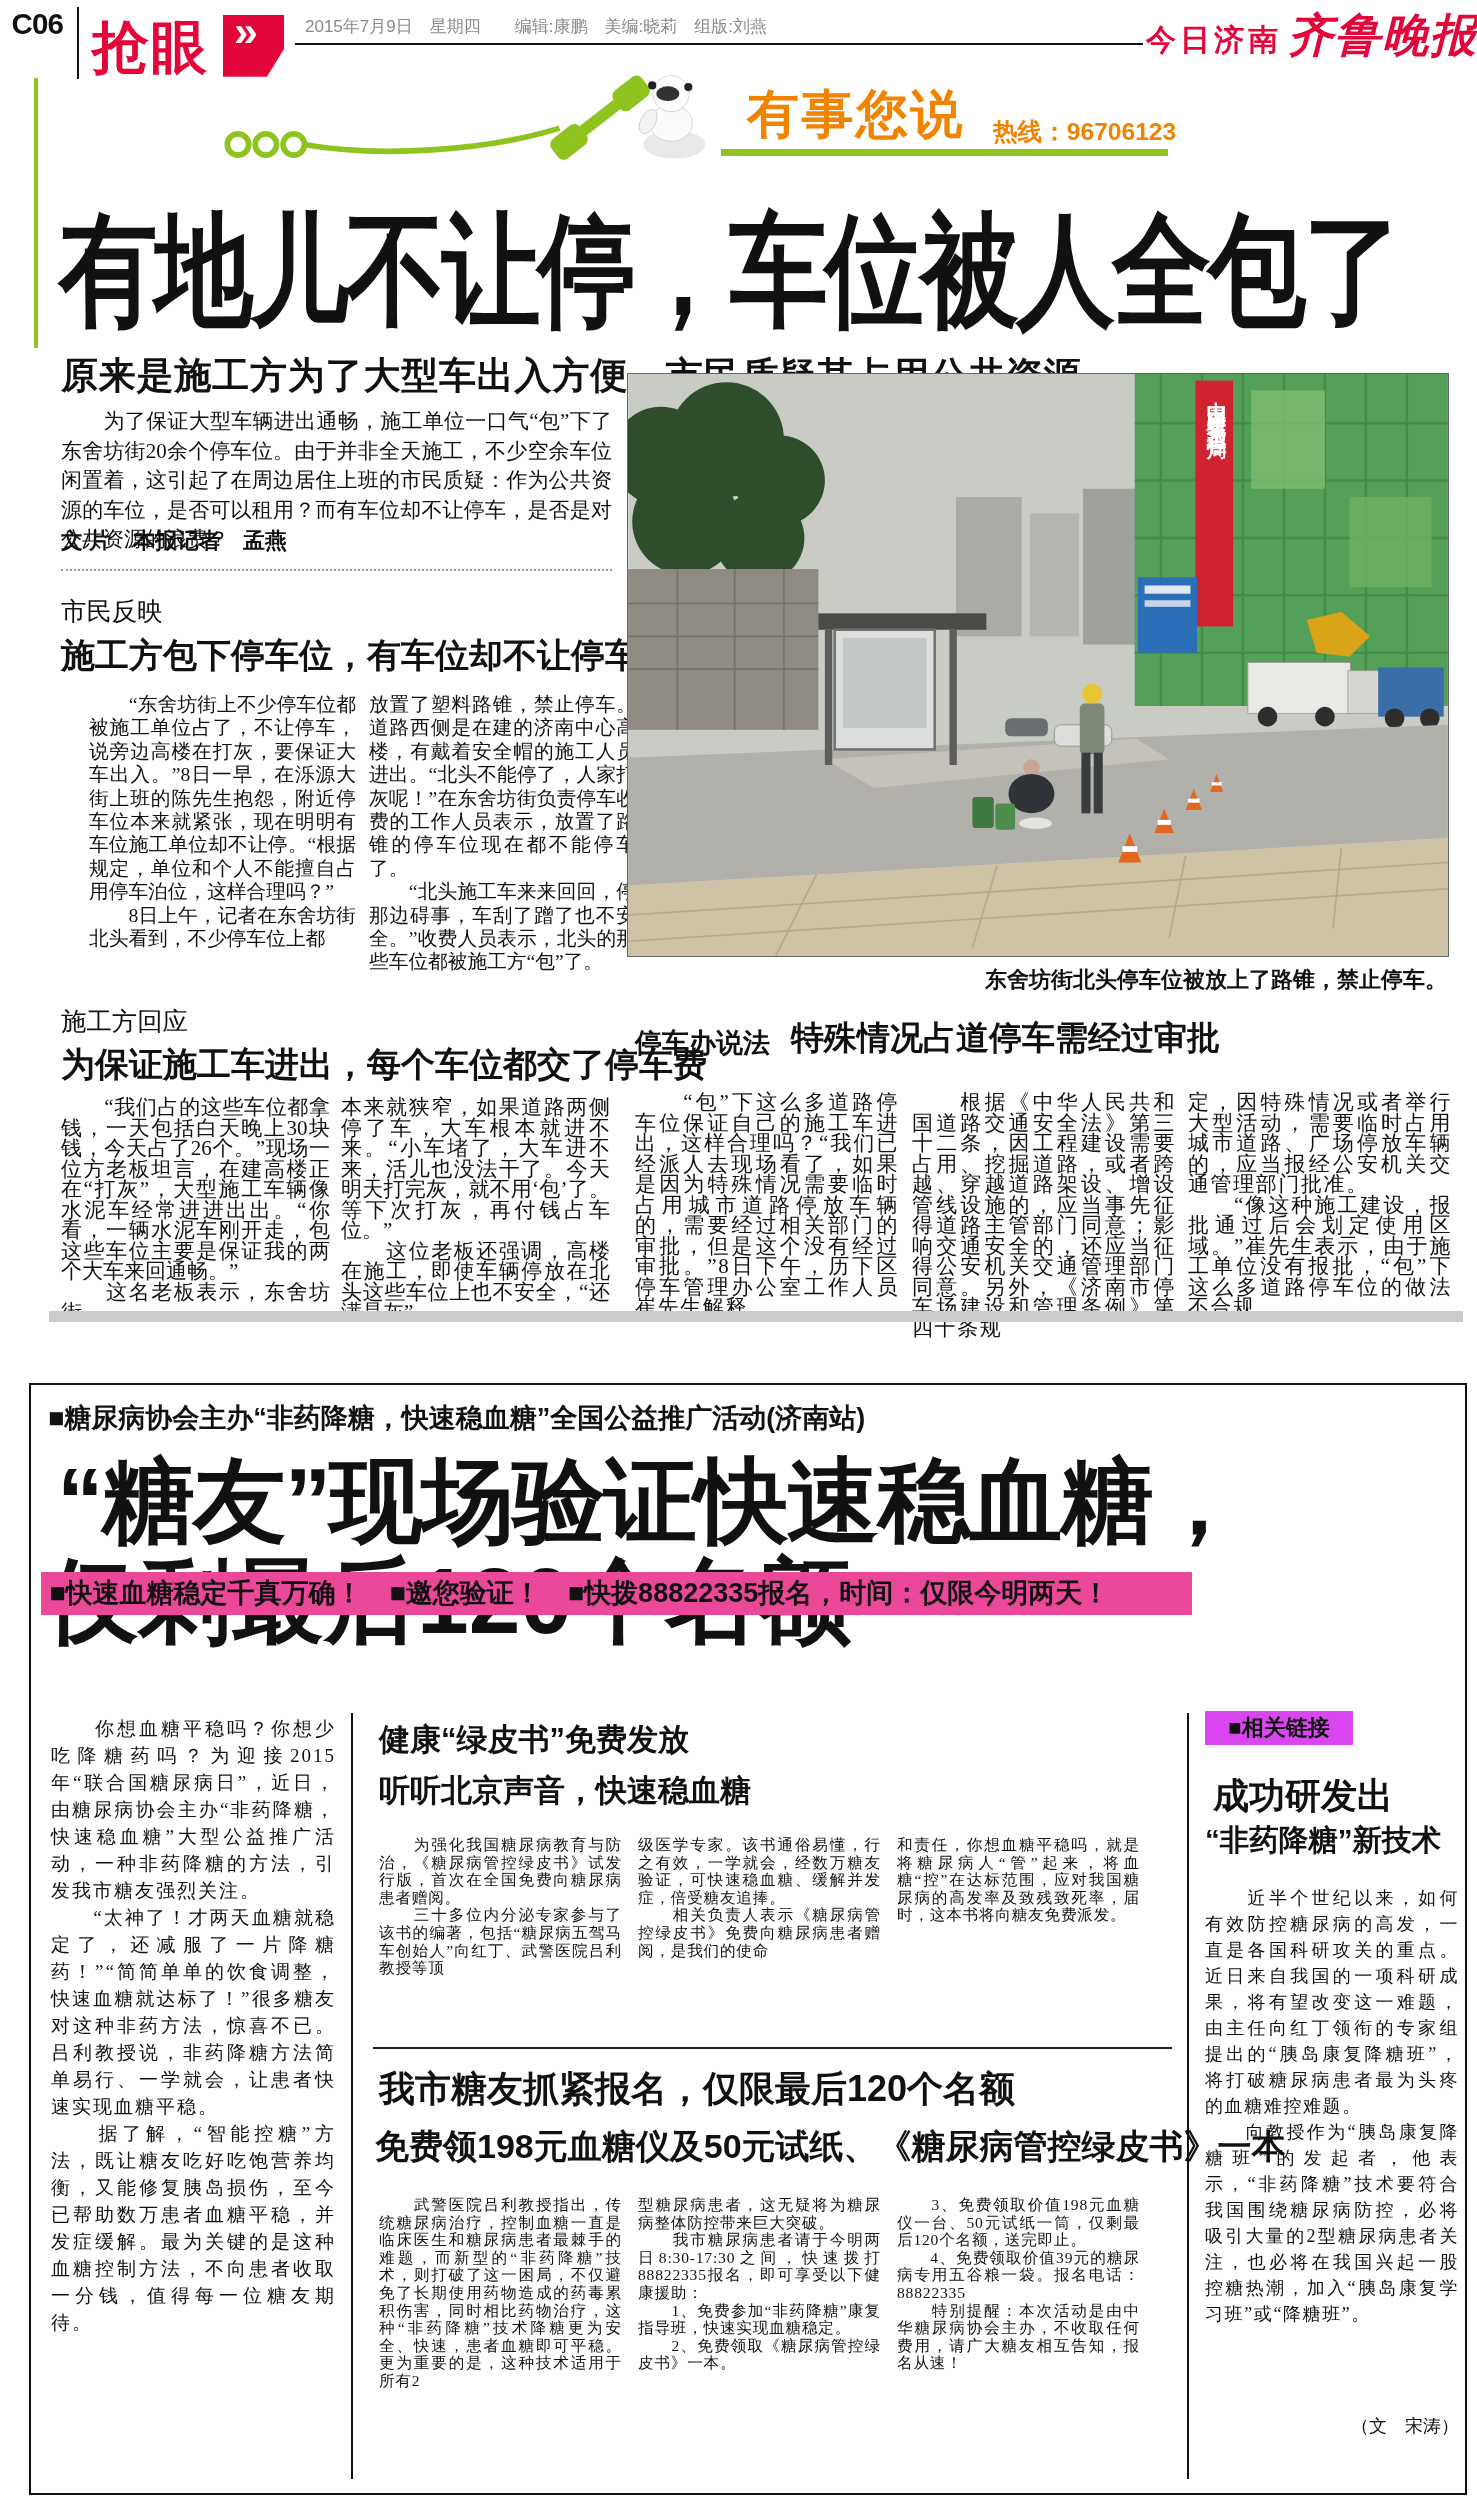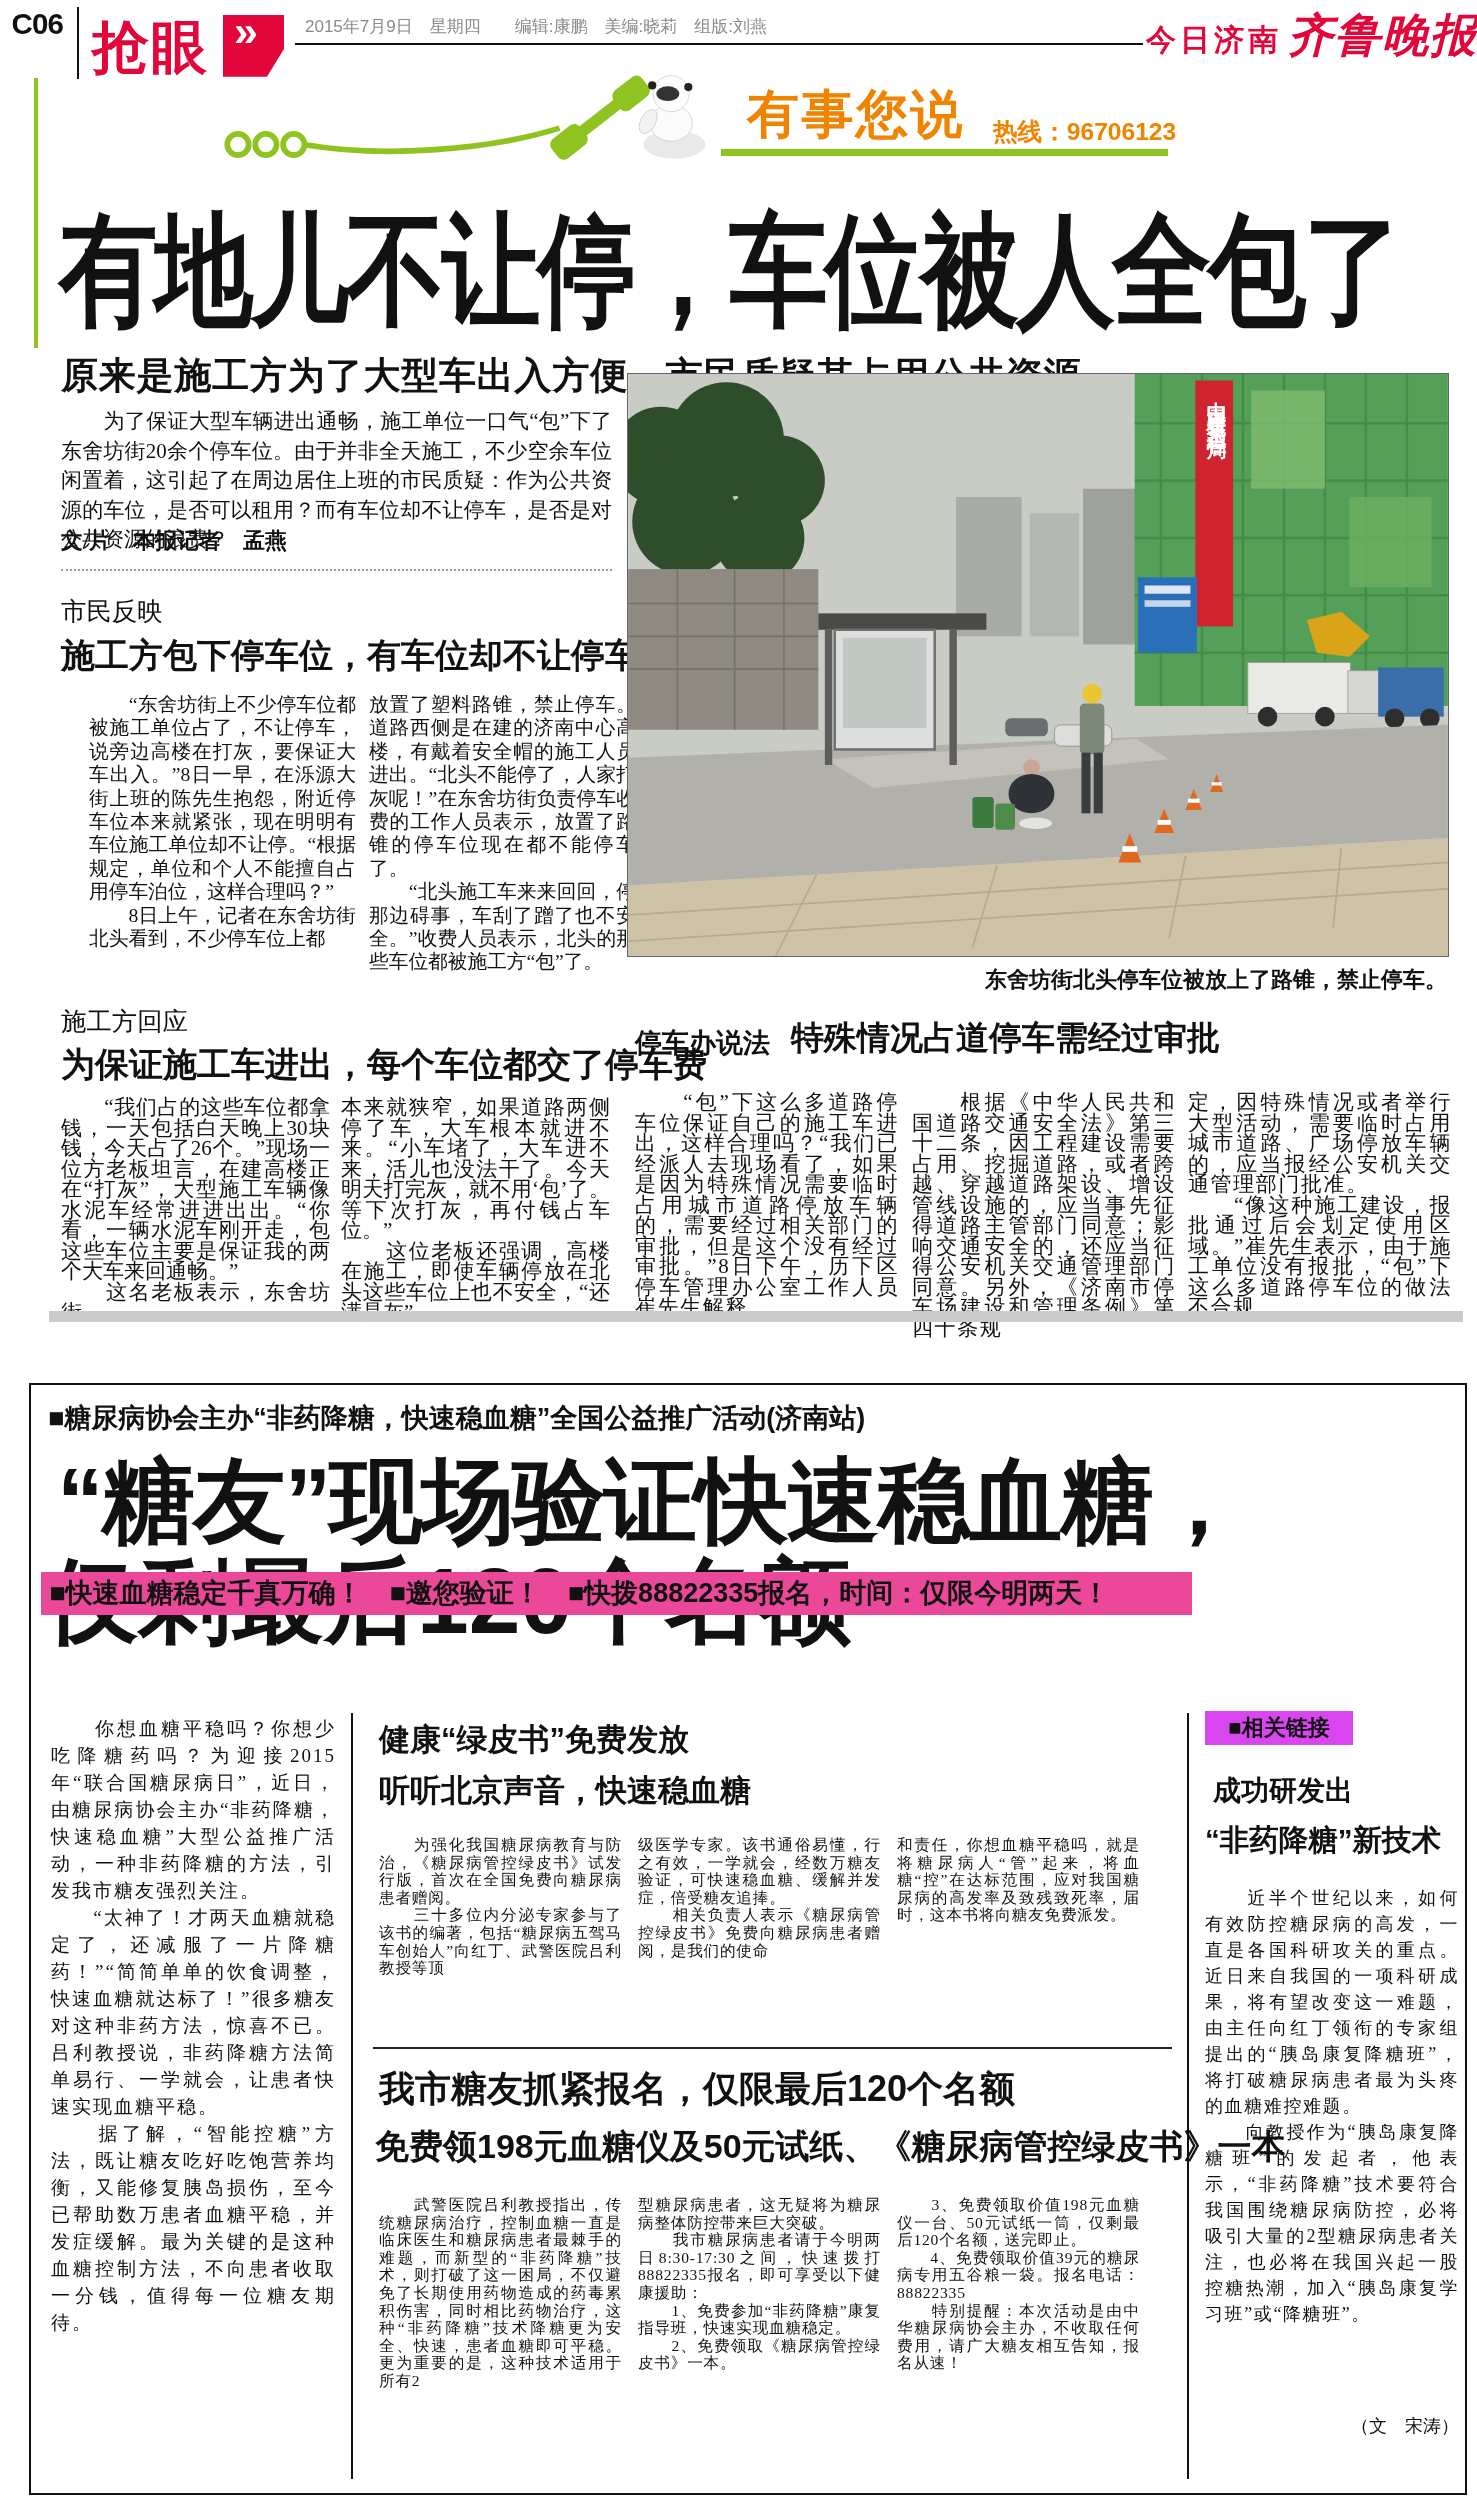--- a/index.html
+++ b/index.html
@@ -225,20 +225,20 @@
 　　我市糖尿病患者请于今明两日8:30-17:30之间，快速拨打88822335报名，即可享受以下健康援助：
 　　1、免费参加“非药降糖”康复指导班，快速实现血糖稳定。
 　　2、免费领取《糖尿病管控绿皮书》一本。</div>
   <div class="abs prose adbody" style="left:897px;top:2196px;width:243px;">　　3、免费领取价值198元血糖仪一台、50元试纸一筒，仅剩最后120个名额，送完即止。
 　　4、免费领取价值39元的糖尿病专用五谷粮一袋。报名电话：88822335
 　　特别提醒：本次活动是由中华糖尿病协会主办，不收取任何费用，请广大糖友相互告知，报名从速！</div>
   <div class="abs vline" style="left:1187px;top:1713px;height:766px;"></div>
 
   <div class="abs hei" style="left:1205px;top:1711px;width:148px;height:34px;background:#d946ef;
               font-size:22px;font-weight:bold;line-height:34px;text-align:center;">■相关链接</div>
-  <div class="abs hei" style="left:1213px;top:1772px;font-size:28px;font-weight:bold;">成功研发出</div>
+  <div class="abs hei" style="left:1213px;top:1772px;font-size:36px;font-weight:bold;">成功研发出</div>
   <div class="abs hei" style="left:1205px;top:1821px;font-size:29.5px;font-weight:bold;">“非药降糖”新技术</div>
   <div class="abs prose" style="left:1205px;top:1885px;width:254px;font-size:18px;line-height:26px;letter-spacing:1.6px;">　　近半个世纪以来，如何有效防控糖尿病的高发，一直是各国科研攻关的重点。近日来自我国的一项科研成果，将有望改变这一难题，由主任向红丁领衔的专家组提出的“胰岛康复降糖班”，将打破糖尿病患者最为头疼的血糖难控难题。
 　　向教授作为“胰岛康复降糖班”的发起者，他表示，“非药降糖”技术要符合我国围绕糖尿病防控，必将吸引大量的2型糖尿病患者关注，也必将在我国兴起一股控糖热潮，加入“胰岛康复学习班”或“降糖班”。</div>
   <div class="abs" style="left:1205px;top:2414px;width:254px;text-align:right;font-size:18px;">（文　宋涛）</div>
 
 </div>
 
 
 </body></html>

